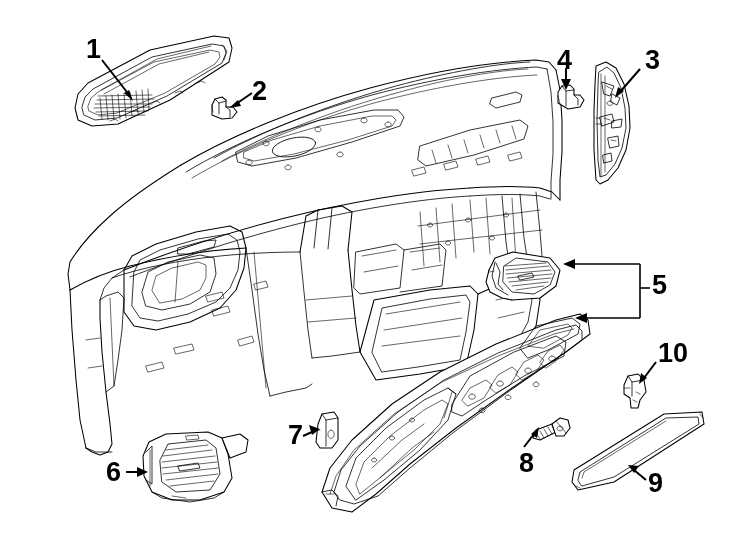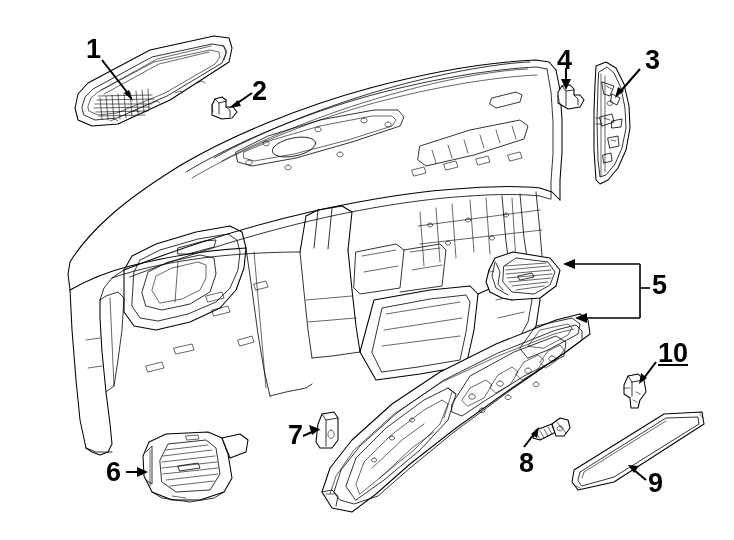--- a/index.html
+++ b/index.html
@@ -554,15 +554,15 @@
 
   <div class="callout-label" style="left:86px; top:36px;">1</div>
   <div class="callout-label" style="left:252px; top:78px;">2</div>
   <div class="callout-label" style="left:645px; top:47px;">3</div>
   <div class="callout-label" style="left:557px; top:47px;">4</div>
   <div class="callout-label" style="left:652px; top:272px;">5</div>
   <div class="callout-label" style="left:106px; top:459px;">6</div>
   <div class="callout-label" style="left:288px; top:422px;">7</div>
   <div class="callout-label" style="left:519px; top:450px;">8</div>
   <div class="callout-label" style="left:648px; top:470px;">9</div>
-  <div class="callout-label" style="left:658px; top:340px;text-decoration:underline;">10</div>
+  <div class="callout-label" style="left:658px; top:340px;">10</div>
 
 </div>
 
 </body></html>

